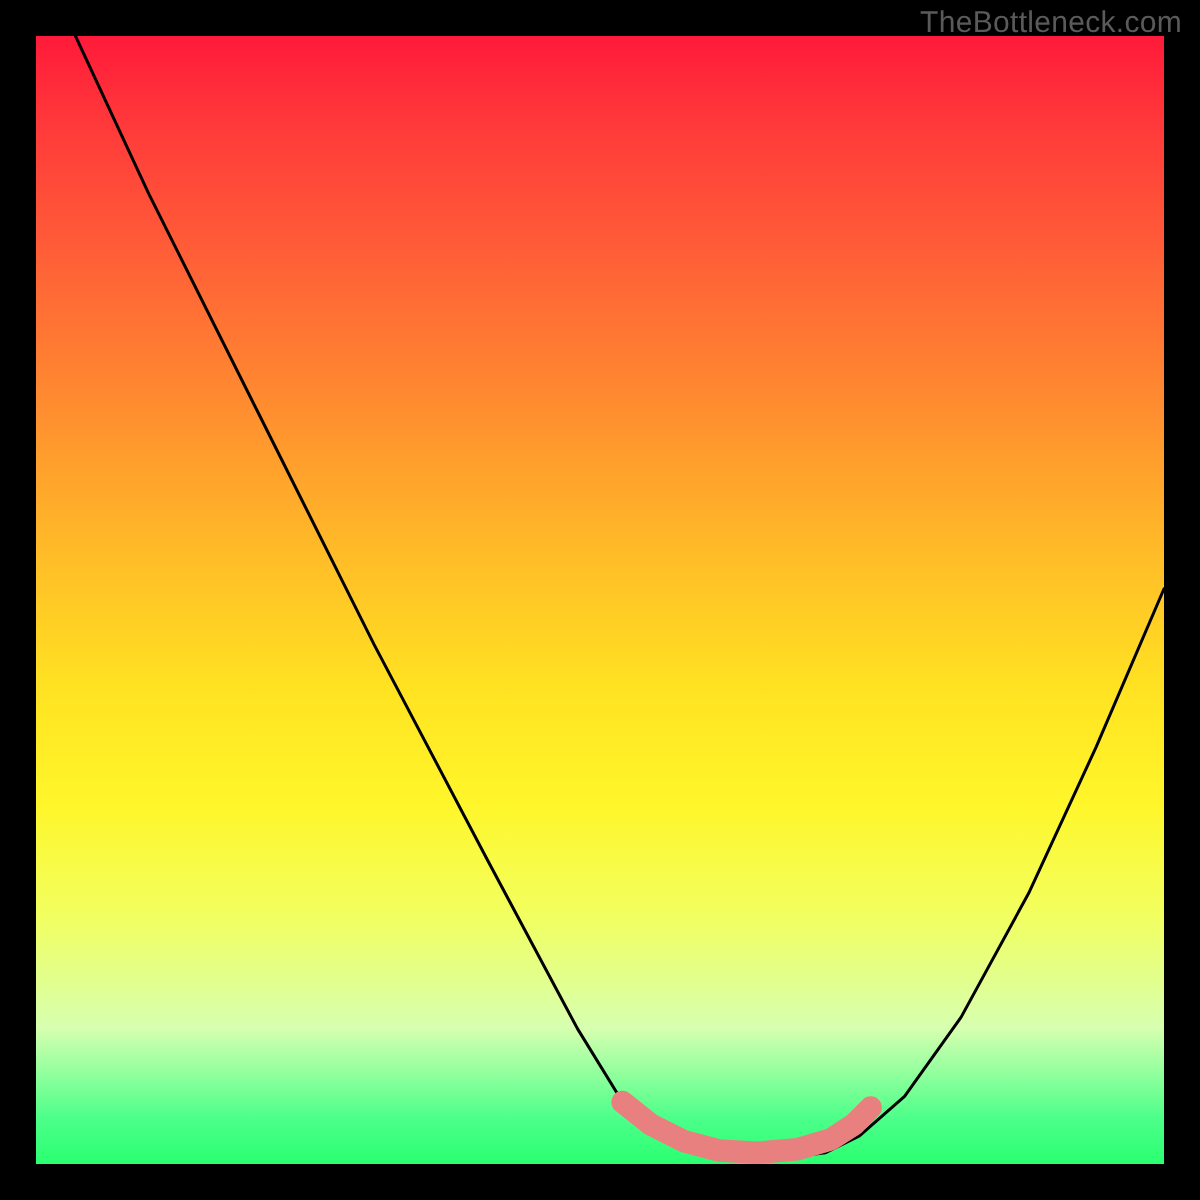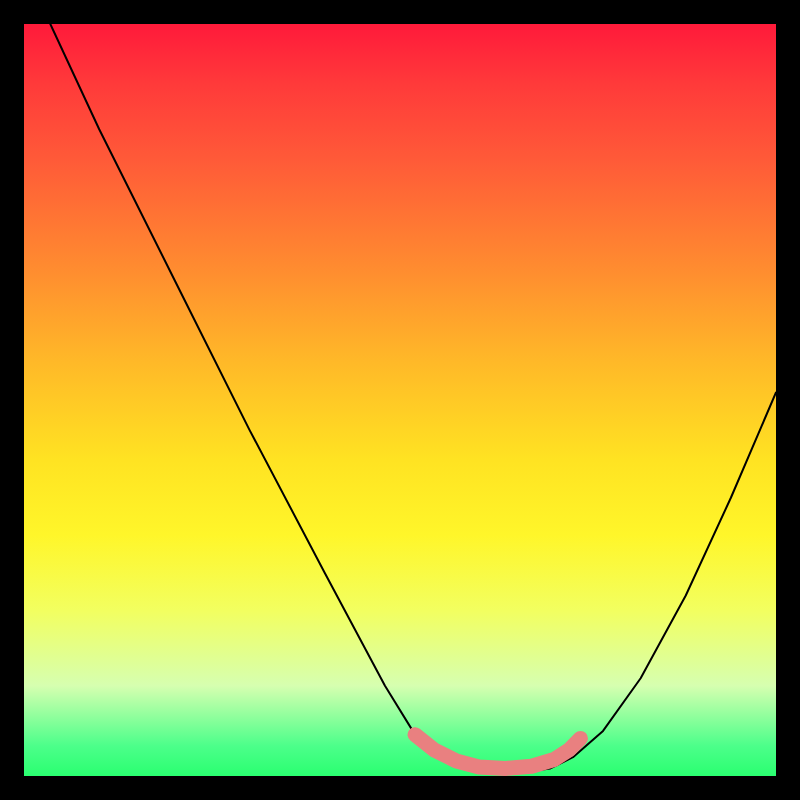--- a/index.html
+++ b/index.html
@@ -51,19 +51,20 @@
     left: 0;
     top: 0;
     width: 752px;
     height: 752px;
   }
 </style>
 </head>
 <body>
 
 <div class="frame">
+  <div class="watermark">TheBottleneck.com</div>
   <div class="plot-area">
     <svg id="plot-svg" viewBox="0 0 752 752" preserveAspectRatio="none">
         <path d="M26.32 0.00 L75.20 105.28 L150.40 255.68 L225.60 406.08 L300.80 548.96 L360.96 661.76 L391.04 710.64 L413.60 730.94 L436.16 742.98 L466.24 748.24 L496.32 748.24 L526.40 744.48 L548.96 733.20 L579.04 706.88 L616.64 654.24 L661.76 571.52 L706.88 473.76 L752.00 368.48" fill="none" stroke="#000" stroke-width="2" stroke-linecap="round" stroke-linejoin="round"></path>
         <path d="M391.04 710.64 L409.84 725.68 L432.40 736.96 L454.96 742.98 L481.28 744.48 L507.60 742.22 L530.16 735.46 L545.20 725.68 L556.48 714.40" fill="none" stroke="#e98080" stroke-width="15" stroke-linecap="round" stroke-linejoin="round"></path>
       </svg>
   </div>
 </div>
 
 </body></html>

